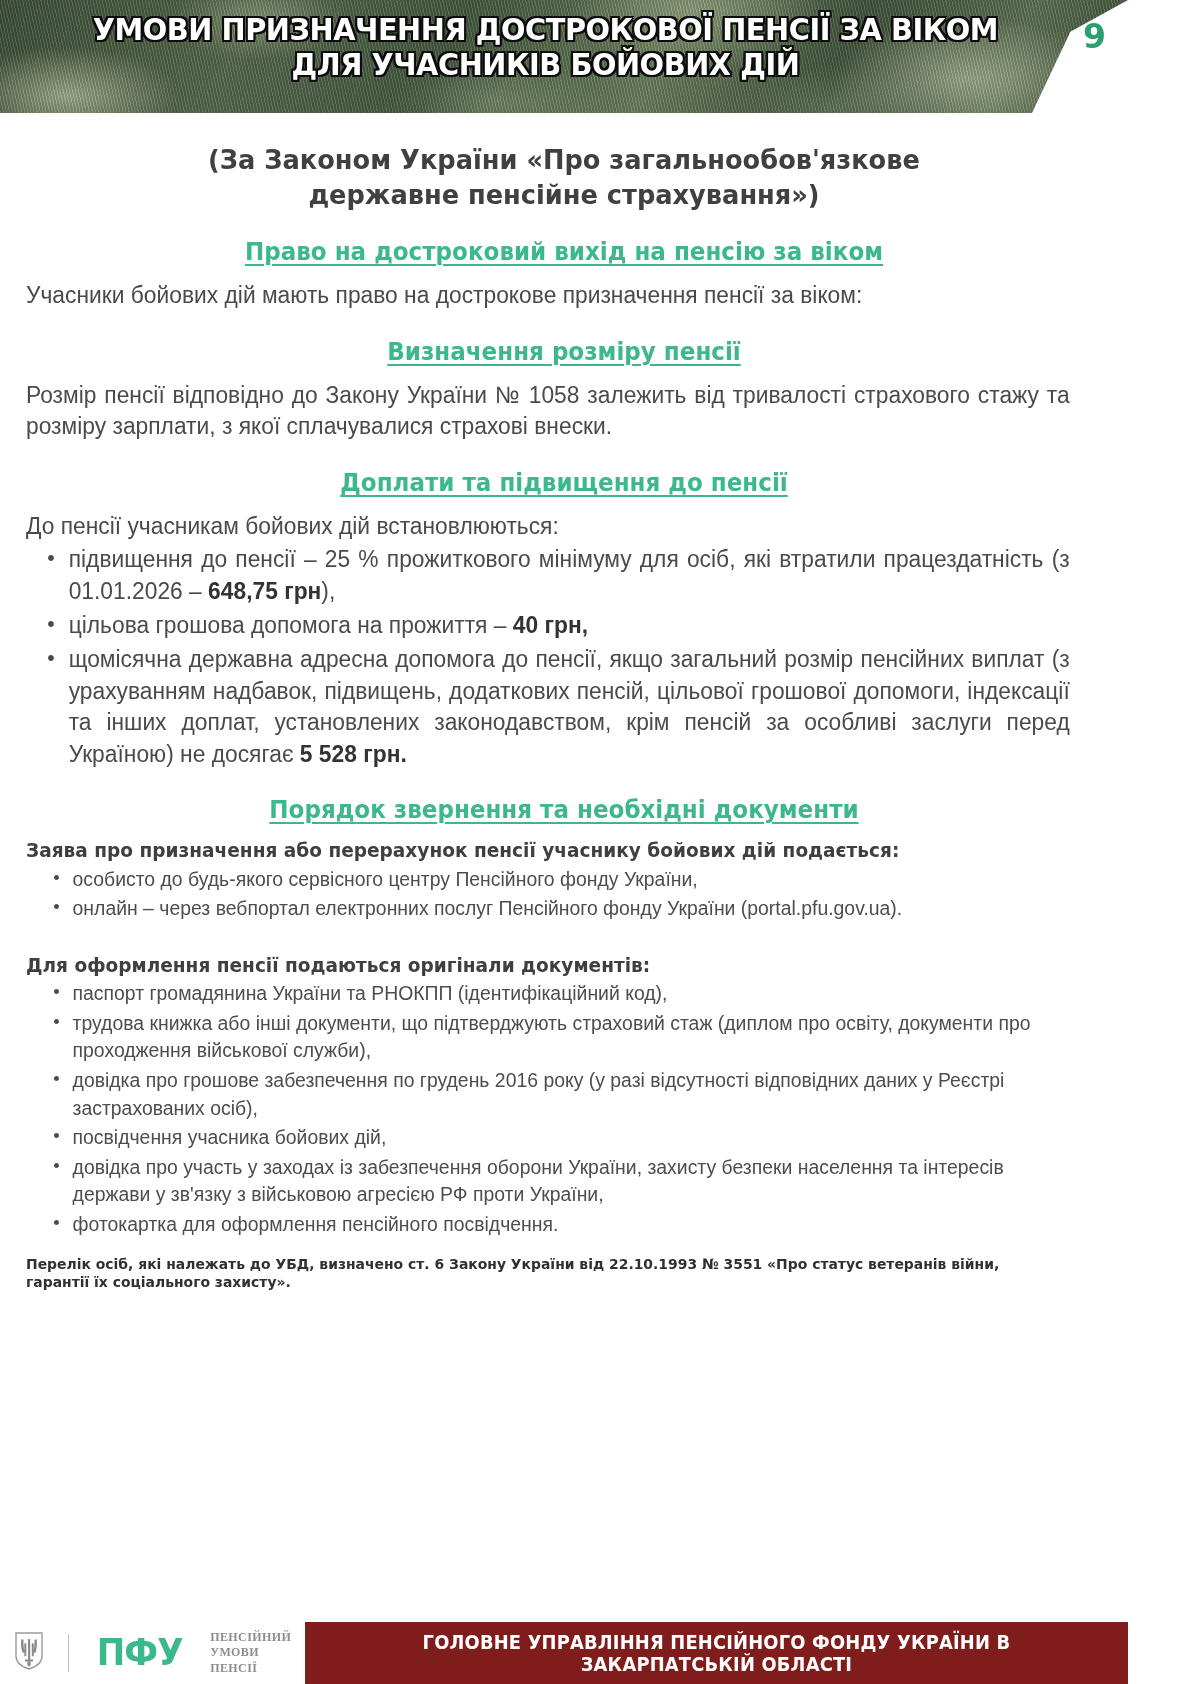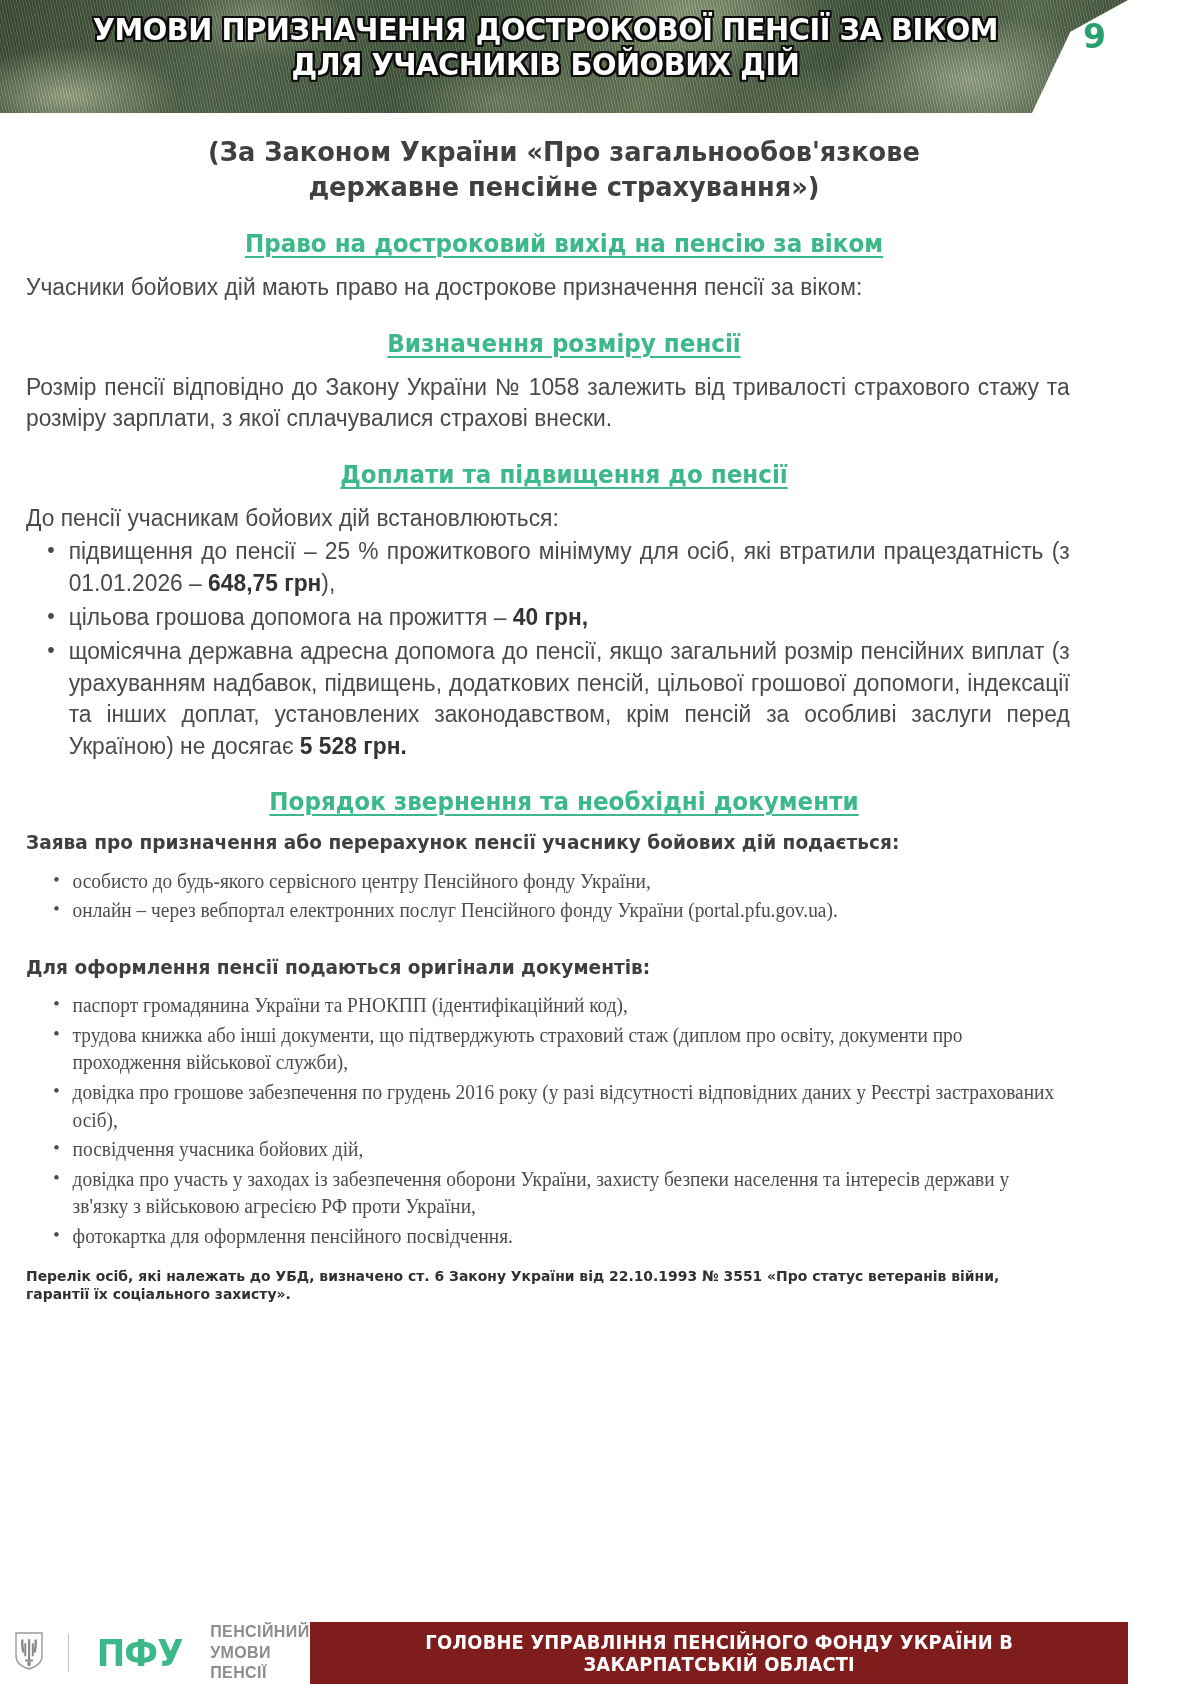--- a/index.html
+++ b/index.html
@@ -80,21 +80,21 @@
     font-family: "DejaVu Sans", sans-serif;
     font-size: 33px;
     font-weight: 700;
     color: #2aa06f;
     line-height: 1;
   }
 
   
   .content {
     flex: 1 1 auto;
-    padding: 0 26px;
+    padding: 8px 26px;
     position: relative;
   }
 
   .subtitle {
     text-align: center;
     font-family: "DejaVu Sans", sans-serif;
     font-weight: 700;
     font-size: 27px;
     line-height: 1.28;
     color: #404040;
@@ -159,23 +159,22 @@
     font-family: "DejaVu Sans", sans-serif;
     font-weight: 700;
     font-size: 19.5px;
     color: #3f3f3f;
     line-height: 1.3;
     transform: scaleX(0.95);
     transform-origin: left center;
   }
   ul.bullets-sm {
     list-style: none;
-    margin: 12px 0 0 0;
+    margin: 2px 0 0 0;
     padding: 0;
-    font-family: Liberation Serif, serif;
   }
   ul.bullets-sm > li {
     position: relative;
     padding-left: 48px;
     font-size: 20px;
     line-height: 1.38;
     color: #4d4d4d;
     margin-bottom: 2px;
     transform: scaleX(0.97);
     transform-origin: left center;
@@ -208,40 +207,40 @@
     display: flex;
     align-items: center;
     padding-left: 14px;
   }
 
   .logo {
     display: flex;
     align-items: center;
     gap: 24px;
     flex: 0 0 auto;
-    padding-right: 0;
+    padding-right: 14px;
   }
   .trident-shield { display: block; }
   .logo-divider {
     width: 1px;
     height: 38px;
     background: #c3c3c3;
   }
   .logo-pfu {
     font-family: "DejaVu Sans", sans-serif;
     font-weight: 700;
     font-size: 37px;
     line-height: 1;
     color: #3cb88a;
     letter-spacing: -1px;
     transform: scaleX(0.92);
   }
   .logo-sub {
-    font-family: Liberation Sans, sans-serif;
-    font-size: 16px;
+    font-family: Liberation Serif, serif;
+    font-size: 12px;
     font-weight: 700;
     line-height: 1.28;
     color: #8d8d8d;
     letter-spacing: 0.4px;
   }
   .logo-sub span { display: block; }
 
   .footer-bar {
     flex: 1 1 auto;
     align-self: stretch;

